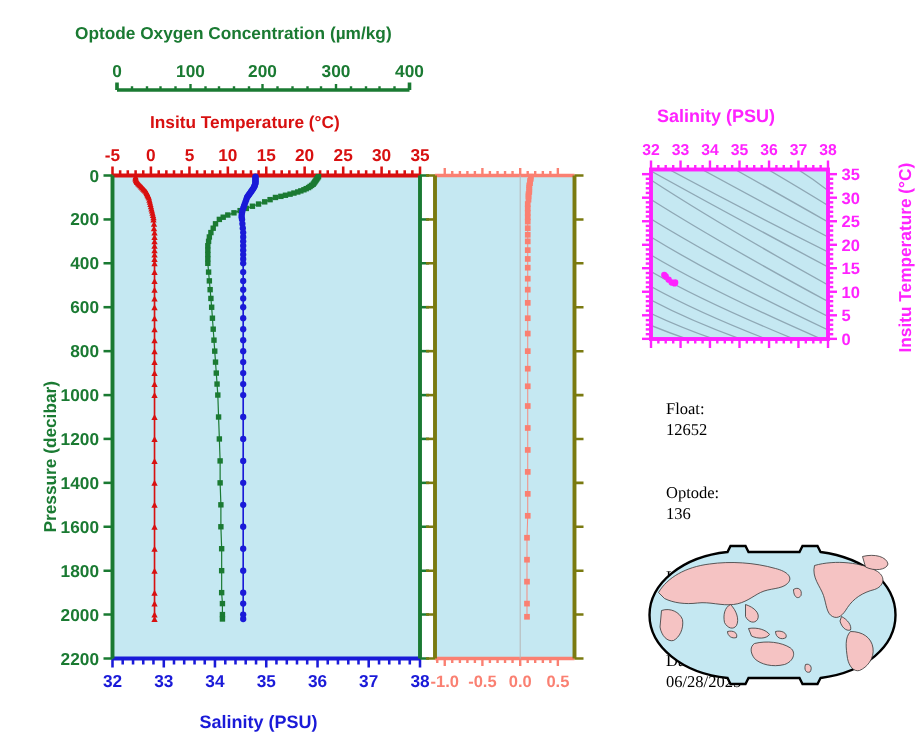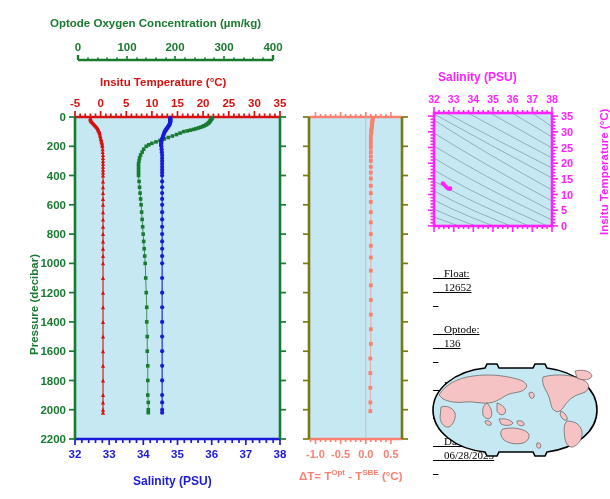--- a/index.html
+++ b/index.html
@@ -2,21 +2,21 @@
 <html><head>
 <meta charset="utf-8">
 <style>
   html,body{margin:0;padding:0;background:#fff;}
   body{width:610px;height:499px;position:relative;overflow:hidden;
        font-family:"Liberation Sans",sans-serif;}
   .abs{position:absolute;}
   .lbl{white-space:nowrap;font-weight:bold;}
   .vert{transform-origin:0 0;white-space:nowrap;font-weight:bold;}
   svg{display:block;}
-  #meta{font-family:"Liberation Serif",serif;font-size:11px;color:#000;line-height:14px;text-decoration:underline;}
+  #meta{font-family:"Liberation Serif",serif;font-size:11px;color:#000;line-height:14px;}
   #meta div{white-space:pre;}
 </style>
 </head>
 <body>
 
 <div class="abs" style="left:0;top:0;width:300px;height:404px;">
 
   <div class="abs lbl" style="left:50px;top:17px;font-size:11.5px;color:#1a7a32;">Optode Oxygen Concentration (µm/kg)</div>
 
   <div class="abs lbl" style="left:100px;top:76px;font-size:11.5px;color:#d81010;">Insitu Temperature (°C)</div>
@@ -408,21 +408,21 @@
         <circle cx="162.13" cy="365.82" r="2.1" fill="#1a1ad8"></circle>
         <circle cx="162.13" cy="380.45" r="2.1" fill="#1a1ad8"></circle>
         <circle cx="162.13" cy="395.09" r="2.1" fill="#1a1ad8"></circle>
         <circle cx="162.13" cy="402.41" r="2.1" fill="#1a1ad8"></circle>
         <circle cx="162.13" cy="409.73" r="2.1" fill="#1a1ad8"></circle>
         <circle cx="162.13" cy="412.65" r="2.1" fill="#1a1ad8"></circle>
       </g>
   </svg>
 </div>
 
-<div class="abs" style="left:299px;top:0;width:125px;height:499px;">
+<div class="abs" style="left:280px;top:0;width:125px;height:499px;">
   <svg width="125" height="499">
     <rect x="10" y="117" width="93" height="322" fill="#c5e8f2"></rect>
 
     <line x1="10" y1="117" x2="103" y2="117" stroke="#fa8072" stroke-width="2.4"></line>
     <line x1="10" y1="439" x2="103" y2="439" stroke="#fa8072" stroke-width="2.4"></line>
     <g stroke="#fa8072" stroke-width="1.6">
       <line x1="16.5" y1="112" x2="16.5" y2="117"></line>
         <line x1="41.6" y1="112" x2="41.6" y2="117"></line>
       <line x1="66.8" y1="112" x2="66.8" y2="117"></line>
         <line x1="91.9" y1="112" x2="91.9" y2="117"></line>
@@ -534,23 +534,20 @@
         <rect x="69.93" y="327.33" width="3.8" height="3.8" fill="#fa8072"></rect>
         <rect x="69.93" y="341.96" width="3.8" height="3.8" fill="#fa8072"></rect>
         <rect x="69.43" y="356.60" width="3.8" height="3.8" fill="#fa8072"></rect>
         <rect x="69.43" y="371.24" width="3.8" height="3.8" fill="#fa8072"></rect>
         <rect x="69.43" y="385.87" width="3.8" height="3.8" fill="#fa8072"></rect>
         <rect x="69.43" y="400.51" width="3.8" height="3.8" fill="#fa8072"></rect>
         <rect x="69.43" y="409.29" width="3.8" height="3.8" fill="#fa8072"></rect>
       </g>
   </svg>
 
-  <div class="abs lbl" style="left:0px;top:468px;font-size:11.5px;color:#fa8072;">
-    <span>ΔT= T</span><sup style="font-size:8px;">Opt</sup><span> - T</span><sup style="font-size:8px;">SBE</sup><span> (°C)</span>
-  </div>
 </div>
 
 <div class="abs" style="left:420px;top:0;width:190px;height:250px;">
 
   <div class="abs lbl" style="left:18px;top:70px;font-size:12px;color:#ff22ff;">Salinity (PSU)</div>
 
   <div class="abs vert" style="left:178px;top:235px;transform:rotate(-90deg);font-size:11.5px;color:#ff22ff;">Insitu Temperature (°C)</div>
 
   <svg width="190" height="250">
     <defs>

